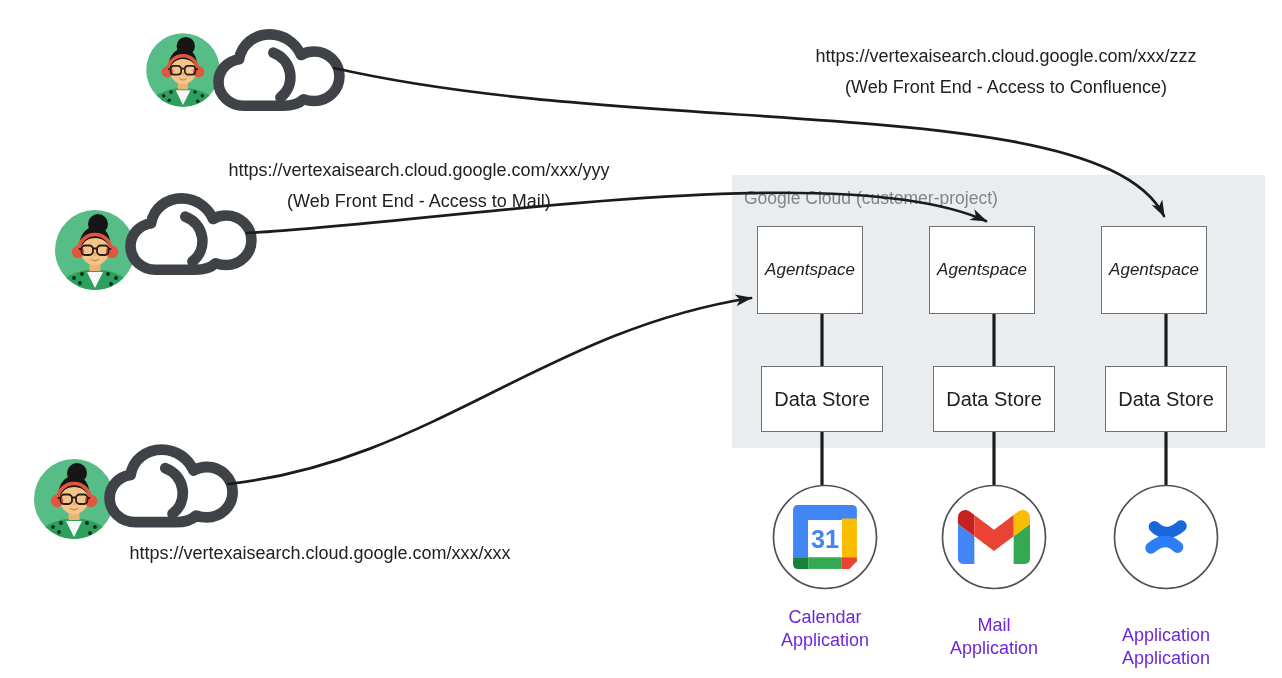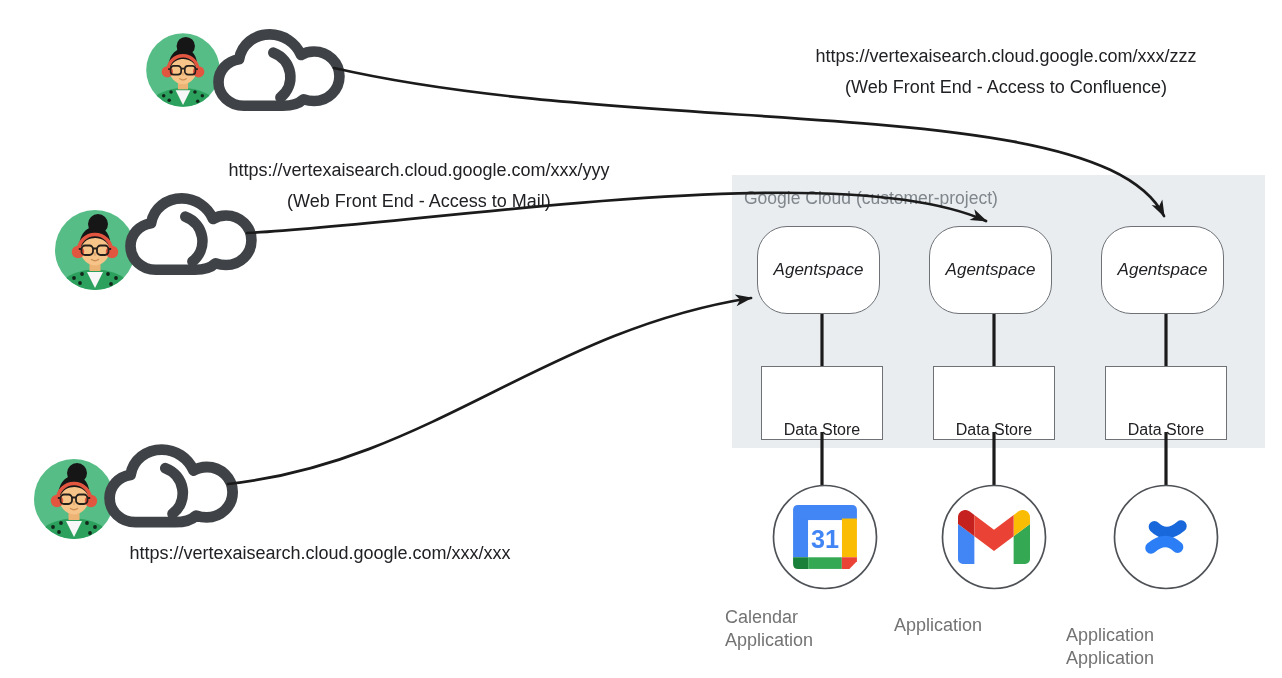--- a/index.html
+++ b/index.html
@@ -2,24 +2,24 @@
 <html><head>
 <meta charset="utf-8">
 <style>
   html,body{margin:0;padding:0;background:#fff;}
   #stage{position:relative;width:1282px;height:678px;background:#ffffff;overflow:hidden;
          font-family:"Liberation Sans", sans-serif;color:#202124;}
   .abs{position:absolute;}
   #region{left:732px;top:175px;width:533px;height:273px;background:#e9edf0;z-index:1;}
   #region-title{left:744px;top:188px;font-size:17.5px;color:#7f868c;z-index:2;white-space:nowrap;}
   .node{z-index:2;background:#fff;border:1.6px solid #6e7277;display:flex;align-items:center;justify-content:center;box-sizing:border-box;}
-  .agent{width:123px;height:88px;top:226px;font-style:italic;font-size:17px;border-radius:30px;}
-  .store{width:122px;height:74px;top:366px;font-size:16px;align-items:flex-end;}
+  .agent{width:106px;height:88px;top:226px;font-style:italic;font-size:17px;}
+  .store{width:122px;height:66px;top:366px;font-size:20px;}
   .urlblock{z-index:2;width:600px;text-align:center;font-size:18px;line-height:31px;color:#202124;}
-  .applabel{z-index:2;width:200px;text-align:left;font-size:18px;line-height:23px;color:#737373;}
+  .applabel{z-index:2;width:200px;text-align:center;font-size:18px;line-height:23px;color:#6d28d9;}
   #overlay{position:absolute;left:0;top:0;z-index:3;pointer-events:none;}
 </style>
 </head>
 <body>
 
 <div id="stage">
 
   <div id="region" class="abs"></div>
   <div id="region-title" class="abs">Google Cloud (customer-project)</div>
 
@@ -53,20 +53,21 @@
   </div>
   <div class="abs urlblock" style="left:20px;top:538px;">
     <div>https://vertexaisearch.cloud.google.com/xxx/xxx</div>
   </div>
 
   <div class="abs applabel" style="left:725px;top:606px;">
     <div>Calendar</div>
     <div>Application</div>
   </div>
   <div class="abs applabel" style="left:894px;top:614px;">
+    <div>Mail</div>
     <div>Application</div>
   </div>
   <div class="abs applabel" style="left:1066px;top:624px;">
     <div>Application</div>
     <div>Application</div>
   </div>
 
   <svg id="overlay" width="1282" height="678" viewBox="0 0 1282 678">
     <defs>
       <clipPath id="avclip">

